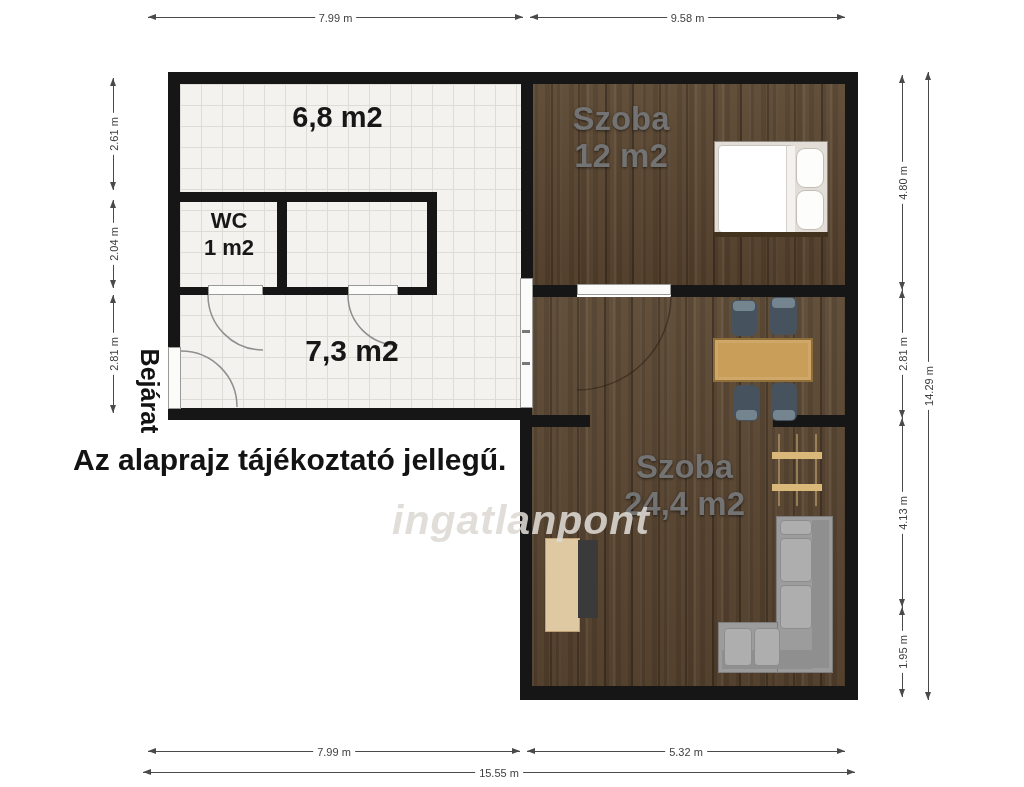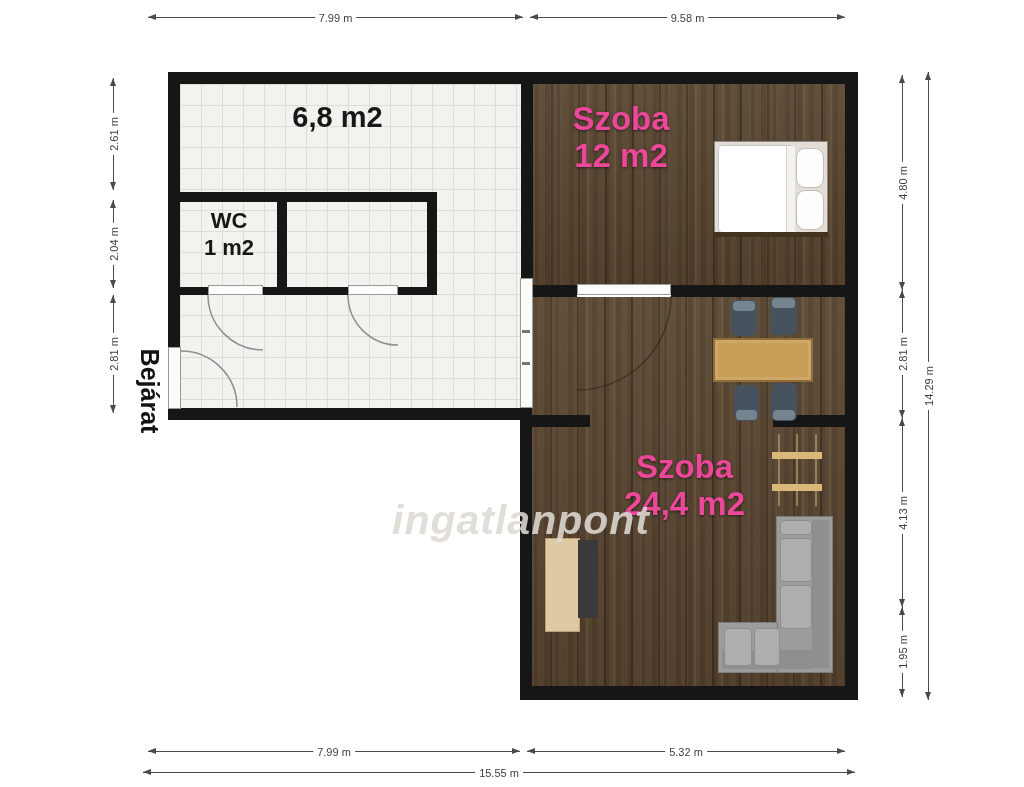--- a/index.html
+++ b/index.html
@@ -25,21 +25,21 @@
       linear-gradient(180deg, #63503b, #53402d);
   }
 
   .wall { position:absolute; background:#161616; }
 
   .doorbar { position:absolute; background:#fbfbf9; border:1px solid #9a9a96; box-sizing:border-box; }
   .tick { position:absolute; background:#777; }
 
   
   .room-label { position:absolute; text-align:center; font-weight:bold; color:#171717; }
-  .room-label.light { color:#ec4899; text-shadow:0 1px 3px rgba(0,0,0,0.55); }
+  .room-label.light { color:#737373; text-shadow:0 1px 3px rgba(0,0,0,0.55); }
   .rl-29 { font-size:29px; line-height:35px; }
   .rl-22 { font-size:22px; line-height:27px; }
   .rl-30 { font-size:30px; line-height:37px; }
   .rl-33 { font-size:33px; line-height:37px; }
 
   .disclaimer { position:absolute; font-size:30px; font-weight:bold; color:#131313; white-space:nowrap; }
   .bejarat {
     position:absolute; width:120px; height:28px; text-align:center;
     font-size:25px; font-weight:bold; color:#131313;
     transform:rotate(90deg);
@@ -180,31 +180,33 @@
   <div class="sofa-cushion" style="left:754px; top:628px; width:26px; height:38px;"></div>
 
   <div class="room-label rl-29" style="left:230px; top:100px; width:215px;">
     <div>6,8 m2</div>
   </div>
   <div class="room-label rl-22" style="left:181px; top:207px; width:96px;">
     <div>WC</div>
     <div>1 m2</div>
   </div>
   <div class="room-label rl-30" style="left:232px; top:332px; width:240px;">
+    <div>7,3 m2</div>
   </div>
   <div class="room-label light rl-33" style="left:556px; top:100px; width:130px;">
     <div>Szoba</div>
     <div>12 m2</div>
   </div>
   <div class="room-label light rl-33" style="left:597px; top:448px; width:175px;">
     <div>Szoba</div>
     <div>24,4 m2</div>
   </div>
 
   <div class="bejarat" style="left:90px; top:377px;">Bejárat</div>
+  <div class="disclaimer" style="left:73px; top:443px;">Az alaprajz tájékoztató jellegű.</div>
   <div class="watermark" style="left:392px; top:497px;">ingatlanpont</div>
 
   <div class="dim dim-h" style="left:148px; top:13px; width:375px;">
     <span class="ln"></span>
       <span class="a1"></span>
       <span class="a2"></span>
     <span class="dim-label">7.99 m</span>
   </div>
   <div class="dim dim-h" style="left:530px; top:13px; width:315px;">
     <span class="ln"></span>

